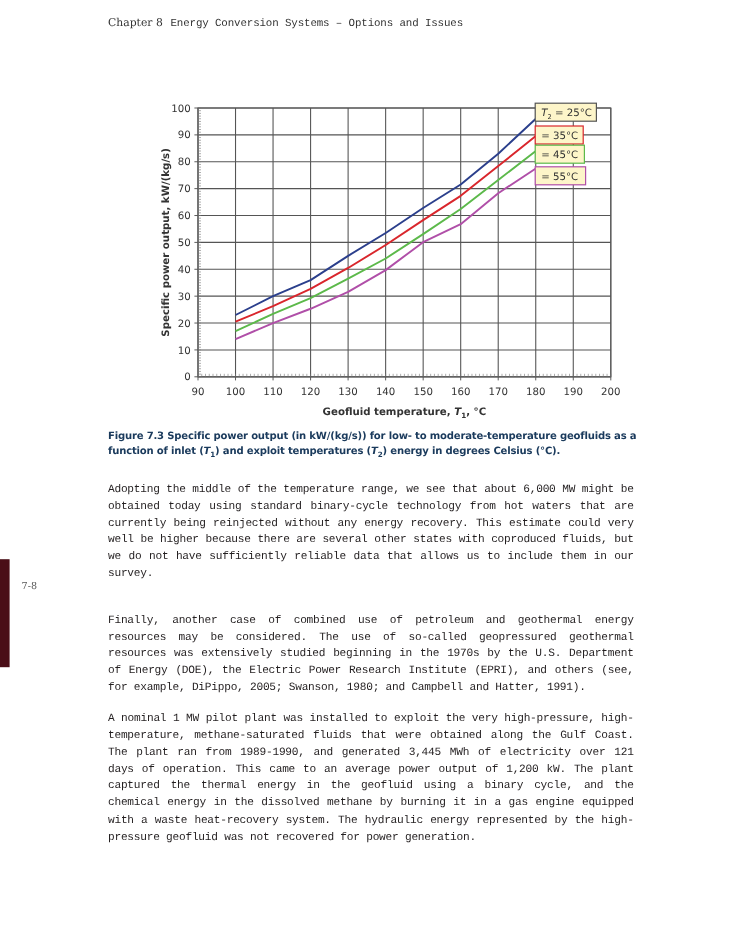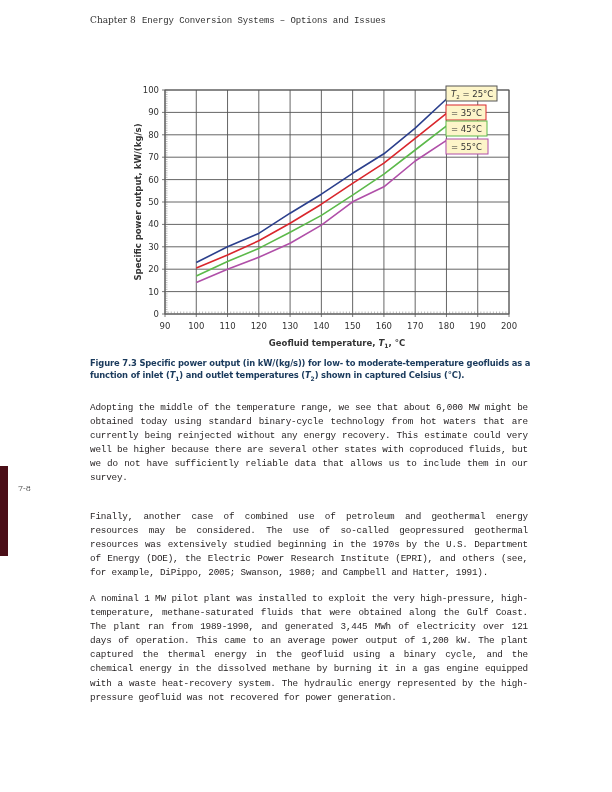--- a/index.html
+++ b/index.html
@@ -354,21 +354,21 @@
         <text x="451" y="132" class="tick-label" font-size="9" fill="#5cb94a">= 45°C</text>
       </g>
       <g>
         <rect x="446" y="139" width="42" height="15" fill="#fdf5c9" stroke="#b04fa8" stroke-width="1"></rect>
         <text x="451" y="150" class="tick-label" font-size="9" fill="#b04fa8">= 55°C</text>
       </g>
     </svg>
 </div>
 
 <div class="caption">
-  <span>Figure 7.3 Specific power output (in kW/(kg/s)) for low- to moderate-temperature geofluids as a function of inlet (</span><i>T</i><sub style="font-size:6px">1</sub><span>) and outlet temperatures (</span><i>T</i><sub style="font-size:6px">2</sub><span>) shown in captured Celsius (°C).</span>
+  <span>Figure 7.3 Specific power output (in kW/(kg/s)) for low- to moderate-temperature geofluids as a function of inlet (</span><i>T</i><sub style="font-size:6px">1</sub><span>) and exploit temperatures (</span><i>T</i><sub style="font-size:6px">2</sub><span>) energy in degrees Celsius (°C).</span>
 </div>
 
 <p class="para p1" style="margin:0">Adopting the middle of the temperature range, we see that about 6,000 MW might be obtained today using standard binary-cycle technology from hot waters that are currently being reinjected without any energy recovery. This estimate could very well be higher because there are several other states with coproduced fluids, but we do not have sufficiently reliable data that allows us to include them in our survey.</p>
 <p class="para p2" style="margin:0">Finally, another case of combined use of petroleum and geothermal energy resources may be considered. The use of so-called geopressured geothermal resources was extensively studied beginning in the 1970s by the U.S. Department of Energy (DOE), the Electric Power Research Institute (EPRI), and others (see, for example, DiPippo, 2005; Swanson, 1980; and Campbell and Hatter, 1991).</p>
 <p class="para p3" style="margin:0">A nominal 1 MW pilot plant was installed to exploit the very high-pressure, high-temperature, methane-saturated fluids that were obtained along the Gulf Coast. The plant ran from 1989-1990, and generated 3,445 MWh of electricity over 121 days of operation. This came to an average power output of 1,200 kW. The plant captured the thermal energy in the geofluid using a binary cycle, and the chemical energy in the dissolved methane by burning it in a gas engine equipped with a waste heat-recovery system. The hydraulic energy represented by the high-pressure geofluid was not recovered for power generation.</p>
 
 <div class="side-bar"></div>
 <div class="page-num">7-8</div>
 
 </body></html>

